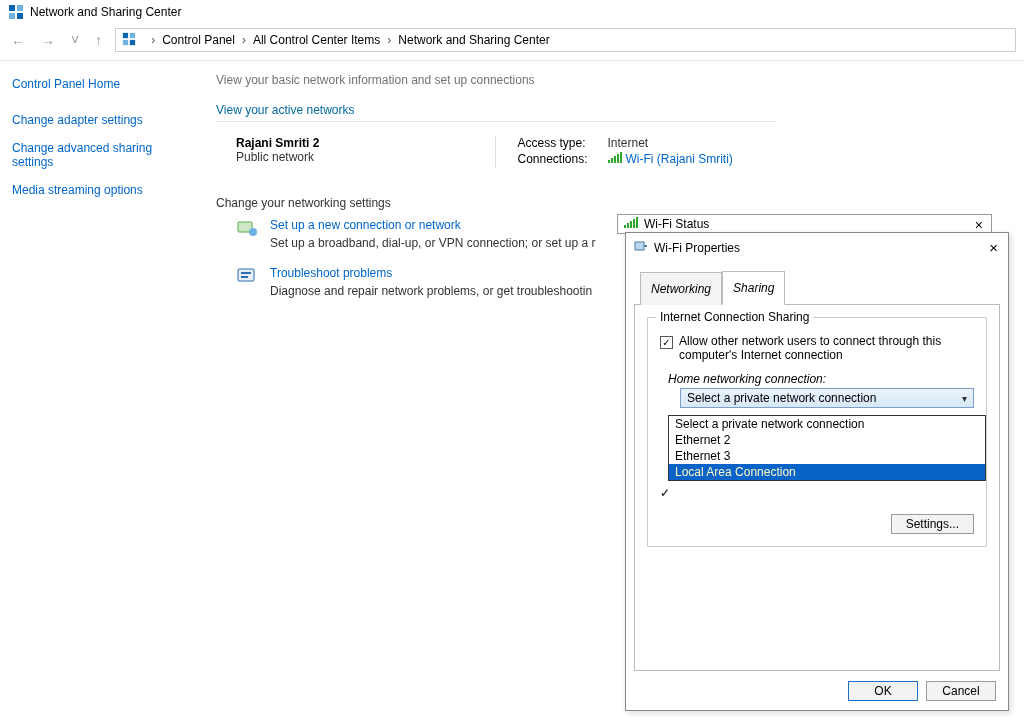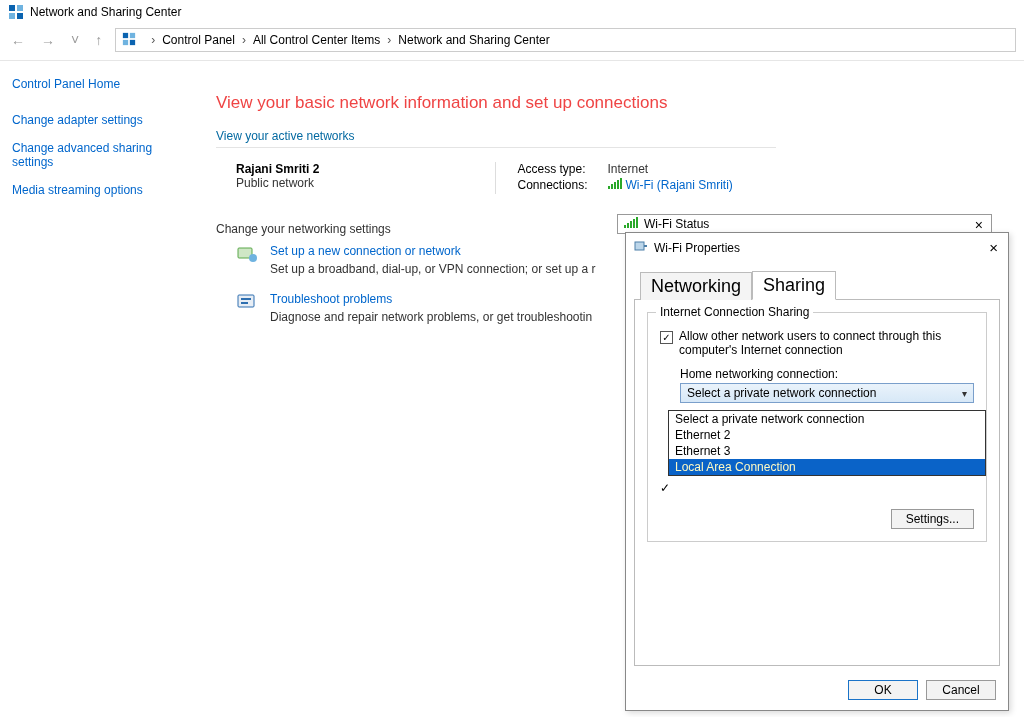--- a/index.html
+++ b/index.html
@@ -61,24 +61,24 @@
     color: #0066cc;
     text-decoration: none;
     margin-bottom: 14px;
     font-size: 12px;
   }
   .content {
     flex: 1;
     padding: 10px 10px 10px 16px;
   }
   .htitle {
-    color: #ef4444;
-    font-size: 17px;
+    color: #737373;
+    font-size: 12px;
     font-weight: 400;
-    margin: 22px 0 16px 0;
+    margin: 2px 0 16px 0;
   }
   .section-head {
     font-size: 12px;
     color: #0369a1;
     padding-bottom: 4px;
     border-bottom: 1px solid #e4e4e4;
     margin-bottom: 8px;
     width: 560px;
   }
   .netrow {
@@ -169,27 +169,28 @@
     position: relative;
   }
   .tabstrip {
     display: flex;
     align-items: flex-end;
     border-bottom: 1px solid #bbb;
     padding-left: 6px;
     gap: 0;
   }
   .tab {
-    padding: 3px 10px;
+    padding: 9px 10px;
     border: 1px solid #bbb;
     border-bottom: none;
     background: #f4f4f4;
-    font-size: 18px;
+    font-size: 12px;
     position: relative;
     top: 1px;
+    font-style: italic;
   }
   .tab.active {
     background: #fff;
     border-bottom: 1px solid #fff;
   }
   .tabpanel {
     border: 1px solid #bbb;
     border-top: none;
     padding: 12px;
     height: 366px;
@@ -218,21 +219,21 @@
   .cbrow .cbox {
     width: 13px; height: 13px;
     border: 1px solid #555;
     display: flex; align-items:center; justify-content:center;
     font-size: 10px;
     line-height: 10px;
     flex-shrink: 0;
     margin-top: 2px;
   }
   .cbrow .cblabel { flex: 1; }
-  .sublabel { margin: 4px 0 2px 20px; }
+  .sublabel { margin: 4px 0 2px 8px; font-style: italic; }
   .combo {
     margin-left: 20px;
     height: 20px;
     border: 1px solid #7a9fcb;
     background: linear-gradient(#eaf3fb,#d7e8f7);
     display: flex;
     align-items: center;
     padding: 0 6px;
     position: relative;
   }

